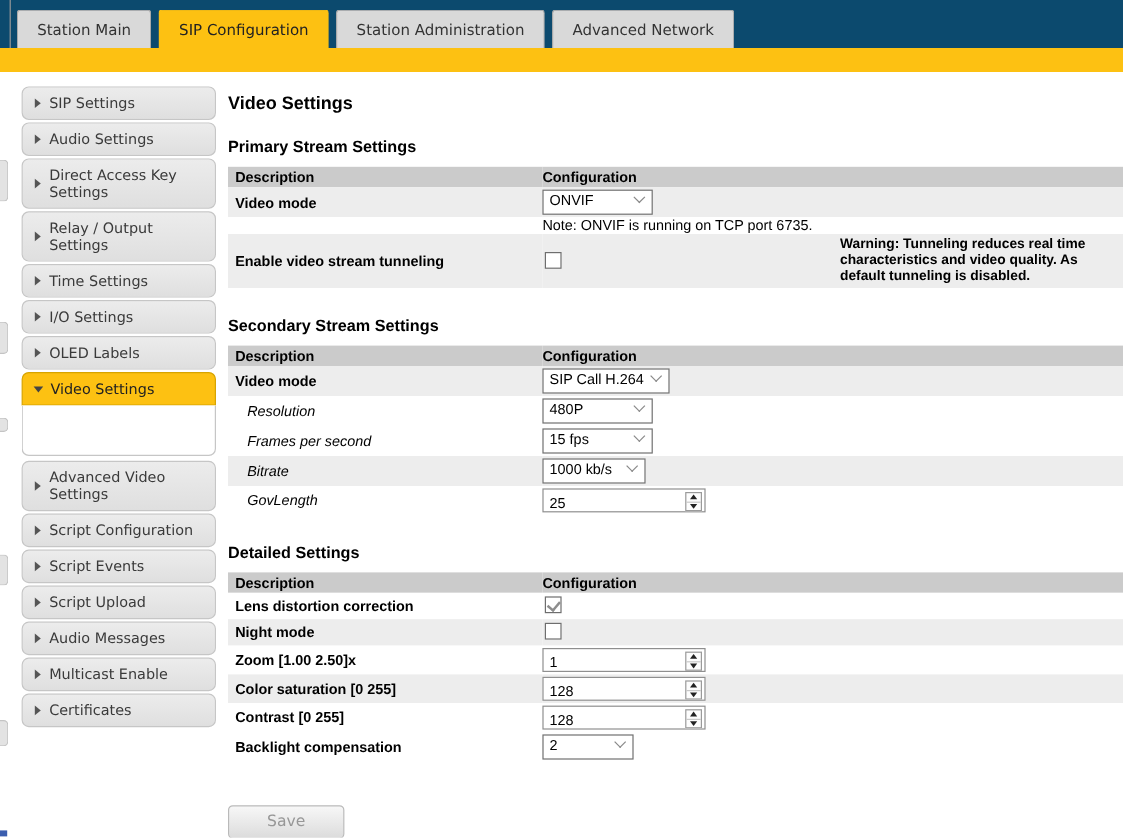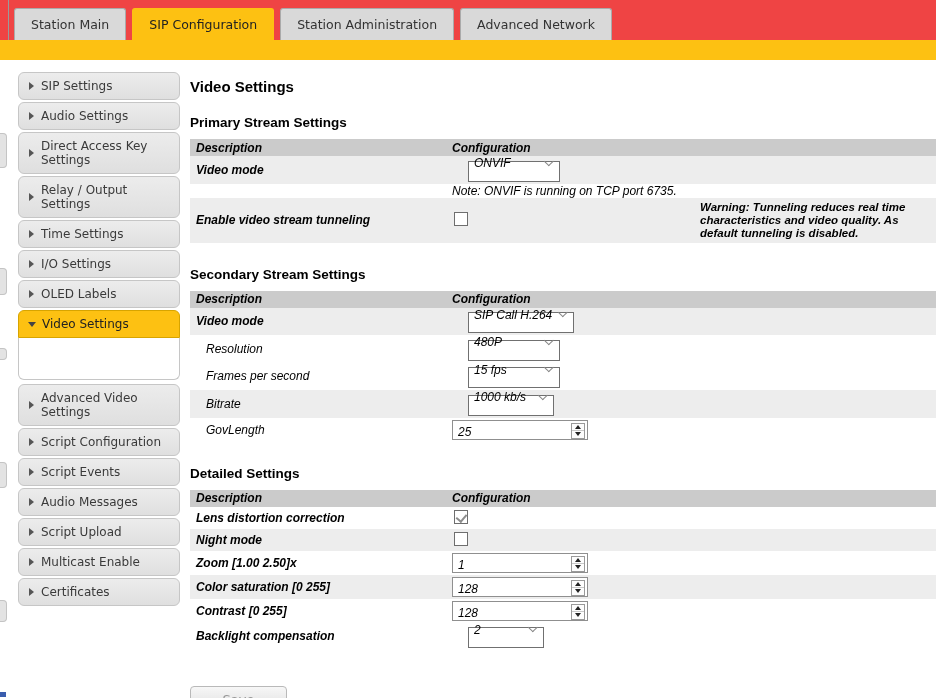--- a/index.html
+++ b/index.html
@@ -1,21 +1,21 @@
 <!DOCTYPE html>
 <html style="--accent: #fdc112;"><head>
 <meta charset="utf-8">
 <style>
   * { margin:0; padding:0; box-sizing:border-box; }
   html,body { width:936px; height:698px; background:#fff; overflow:hidden;
               font-family:"Liberation Sans", sans-serif; }
   .page { position:relative; width:936px; height:698px; background:#fff; }
 
   
-  .tabbar { position:absolute; top:0; left:0; width:936px; height:40px; background:#ef4444; }
+  .tabbar { position:absolute; top:0; left:0; width:936px; height:40px; background:#0c4a6e; }
   .frame-line { position:absolute; left:8px; top:0; width:1px; height:40px; background:#9a9a9a; }
   .tabs { position:absolute; left:14px; bottom:0; display:flex; gap:6px;
           font-family:"DejaVu Sans", sans-serif; font-size:12.5px; color:#333; }
   .tab { height:32px; padding:0 16px; display:flex; align-items:center;
          background:#d9d9d9; border:1px solid #aaa; border-bottom:none;
          border-radius:3px 3px 0 0; cursor:pointer; white-space:nowrap; }
   .tab.active { background:var(--accent); border-color:var(--accent); color:#222; }
   .band { position:absolute; top:40px; left:0; width:936px; height:20px; background:var(--accent); }
 
   
@@ -37,36 +37,36 @@
   .side-item.active { background:var(--accent); border-color:#d7a400;
                       border-radius:6px 6px 0 0; color:#222; margin-bottom:0; }
   .side-panel { background:#fff; border:1px solid #c6c6c6; border-top:none;
                 border-radius:0 0 6px 6px; height:42px; margin-bottom:4px; }
 
   
   .main { position:absolute; top:78px; left:190px; width:746px; color:#000; }
   .page-title { font-size:15px; font-weight:bold; margin-bottom:20px; }
   .sec-title { font-size:13.5px; font-weight:bold; margin-bottom:9px; }
   table.cfg { width:100%; border-collapse:collapse; font-size:12px; margin-bottom:24px; }
-  table.cfg td { padding:0; vertical-align:middle;font-style:italic; }
+  table.cfg td { padding:0; vertical-align:middle; }
   .c-desc { width:262px; padding-left:6px !important; }
   .c-conf { width:248px; }
   .c-note { }
   tr.hdr td { background:#cbcbcb; font-weight:bold; height:17px; }
   tr.r-white td { background:#fff; }
   tr.r-grey td { background:#ededed; }
   .b { font-weight:bold; }
   .it { font-style:italic; padding-left:16px !important; }
   .note-txt { font-size:12px; }
   .warn { font-weight:bold; font-size:11.5px; line-height:13px; padding:3px 2px 3px 0 !important; }
 
   
   .sel { display:inline-flex; align-items:center; justify-content:space-between;
-         height:21px; border:1px solid #707070; background:#fff; padding:0 6px 16px 5px;
-         cursor:pointer; margin:2px 16px; }
+         height:21px; border:1px solid #707070; background:#fff; padding:0 6px 4px 5px;
+         cursor:pointer; margin:2px 0; }
   .chev { width:7px; height:7px; border-left:1.6px solid #888; border-bottom:1.6px solid #888;
           transform:rotate(-45deg) translate(1px,-2px); flex:none; margin-left:6px; }
 
   
   .cb { width:14px; height:14px; border:1px solid #6e6e6e; background:#fff;
         display:inline-block; position:relative; margin:3px 0 2px 2px; cursor:pointer; }
   .cb.checked::after { content:""; position:absolute; left:2.5px; top:1px; width:5px; height:8px;
         border-right:2px solid #8d8d8d; border-bottom:2px solid #8d8d8d; transform:rotate(40deg); }
 
   
@@ -152,25 +152,25 @@
     <div class="side-item">
       <span class="tri-r"></span>
       <span class="lbl">Script Configuration</span>
     </div>
     <div class="side-item">
       <span class="tri-r"></span>
       <span class="lbl">Script Events</span>
     </div>
     <div class="side-item">
       <span class="tri-r"></span>
+      <span class="lbl">Script Upload</span>
+    </div>
+    <div class="side-item">
+      <span class="tri-r"></span>
       <span class="lbl">Audio Messages</span>
-    </div>
-    <div class="side-item">
-      <span class="tri-r"></span>
-      <span class="lbl">Script Upload</span>
     </div>
     <div class="side-item">
       <span class="tri-r"></span>
       <span class="lbl">Multicast Enable</span>
     </div>
     <div class="side-item">
       <span class="tri-r"></span>
       <span class="lbl">Certificates</span>
     </div>
   </div>

